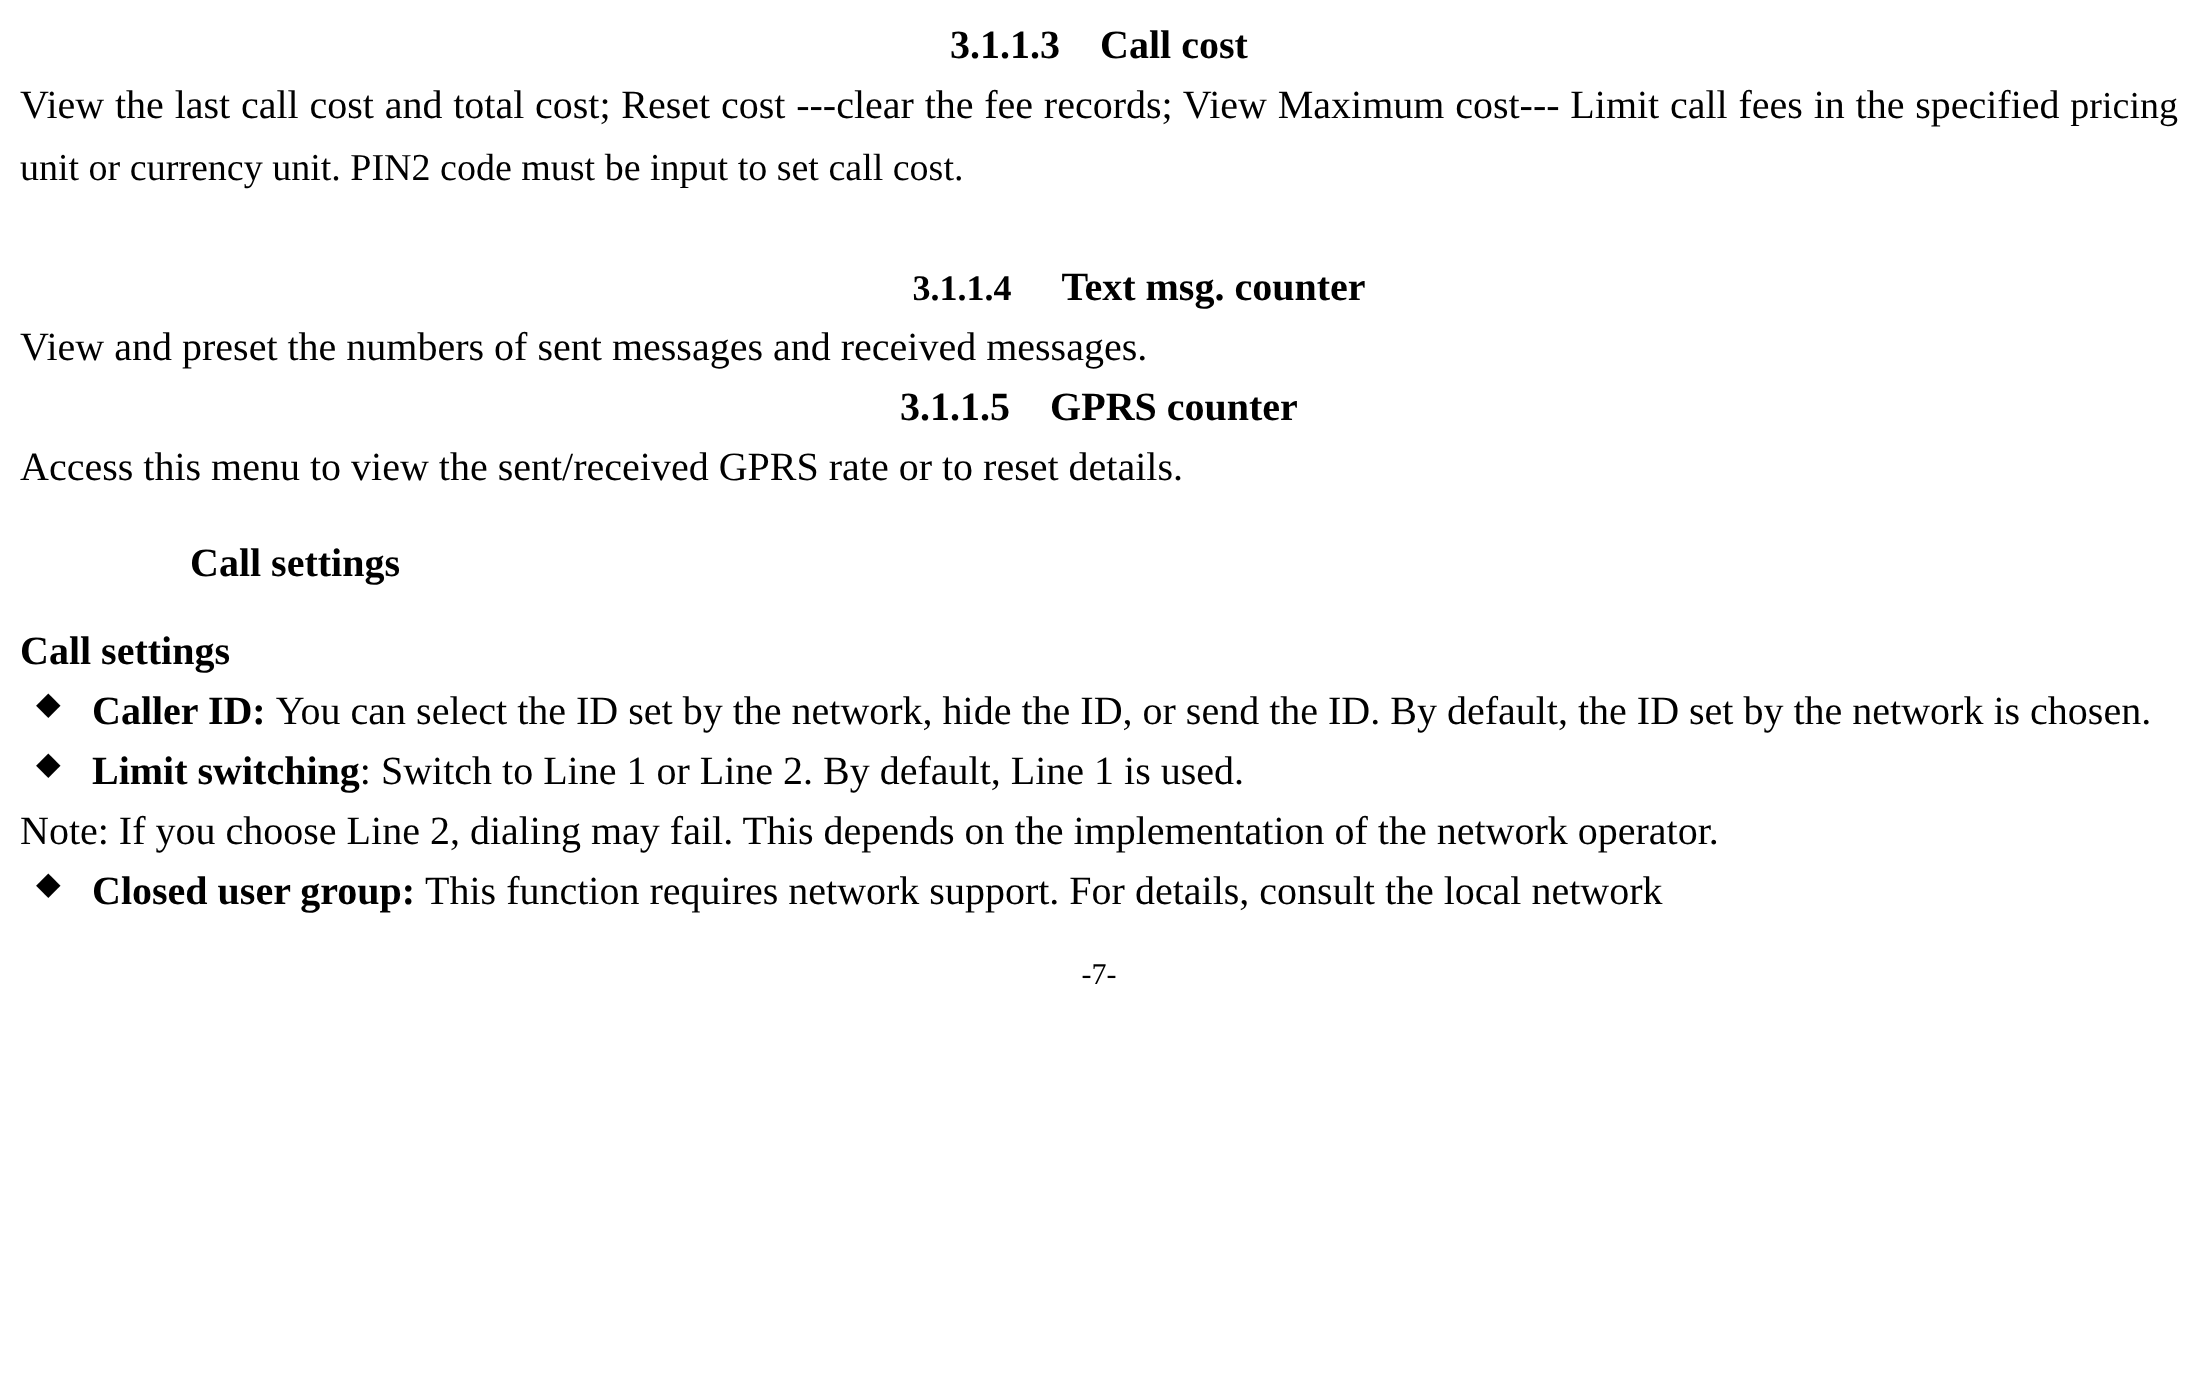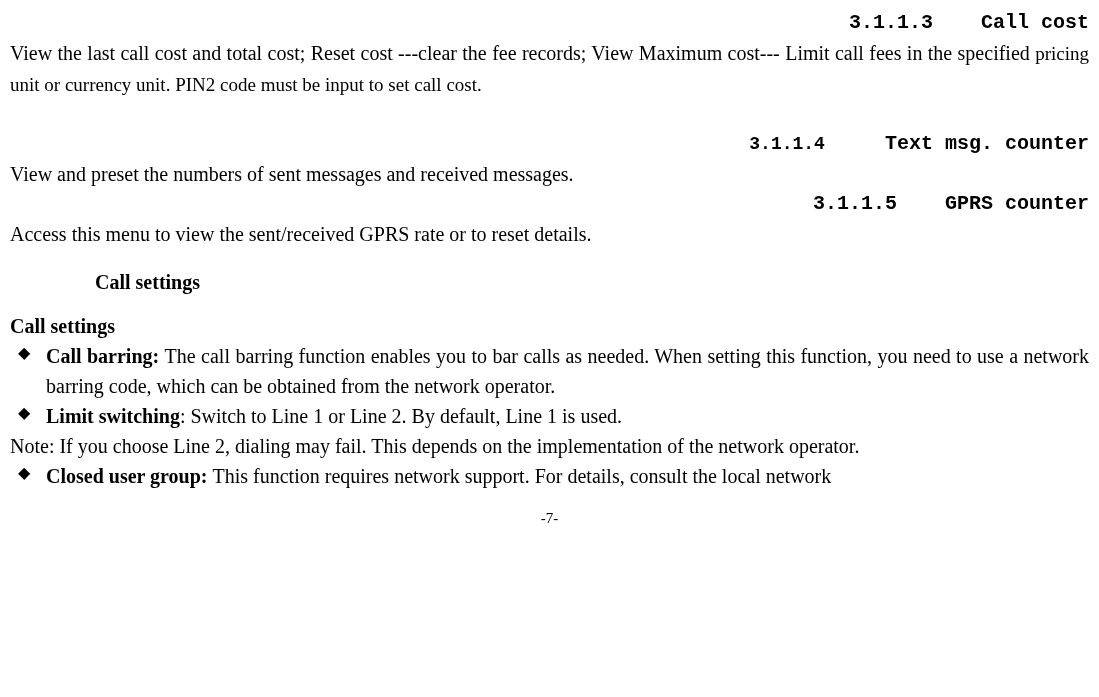--- a/index.html
+++ b/index.html
@@ -7,22 +7,21 @@
       font-size: 20px;
       line-height: 1.5;
       color: #000;
       background: #fff;
       margin: 0;
       padding: 8px 10px 20px 10px;
       width: 1079px;
     }
     .section-header {
       font-weight: bold;
-      text-align: right;
-      font-family: Liberation Mono, monospace;
+      text-align: center;
     }
     .section-header-small-number {
       font-size: 18px;
       margin-left: 40px;
     }
     .body-text {
       text-align: justify;
     }
     .subsection-title {
       font-weight: bold;
@@ -88,21 +87,21 @@
 </div>
 
 <div class="body-text">Access this menu to view the sent/received GPRS rate or to reset details.</div>
 
 <div class="subsection-title">Call settings</div>
 
 <div class="bold-inline">Call settings</div>
 
 <ul class="diamond-list">
   <li>
-    <span class="bold-inline">Call barring: </span><span>The call barring function enables you to bar calls as needed. When setting this function, you need to use a network barring code, which can be obtained from the network operator.</span>
+    <span class="bold-inline">Caller ID: </span><span>You can select the ID set by the network, hide the ID, or send the ID. By default, the ID set by the network is chosen.</span>
   </li>
   <li>
     <span class="bold-inline">Limit switching</span><span>: Switch to Line 1 or Line 2. By default, Line 1 is used.</span>
   </li>
 </ul>
 
 <div class="italic-note">Note: If you choose Line 2, dialing may fail. This depends on the implementation of the network operator.</div>
 
 <ul class="diamond-list">
   <li>

